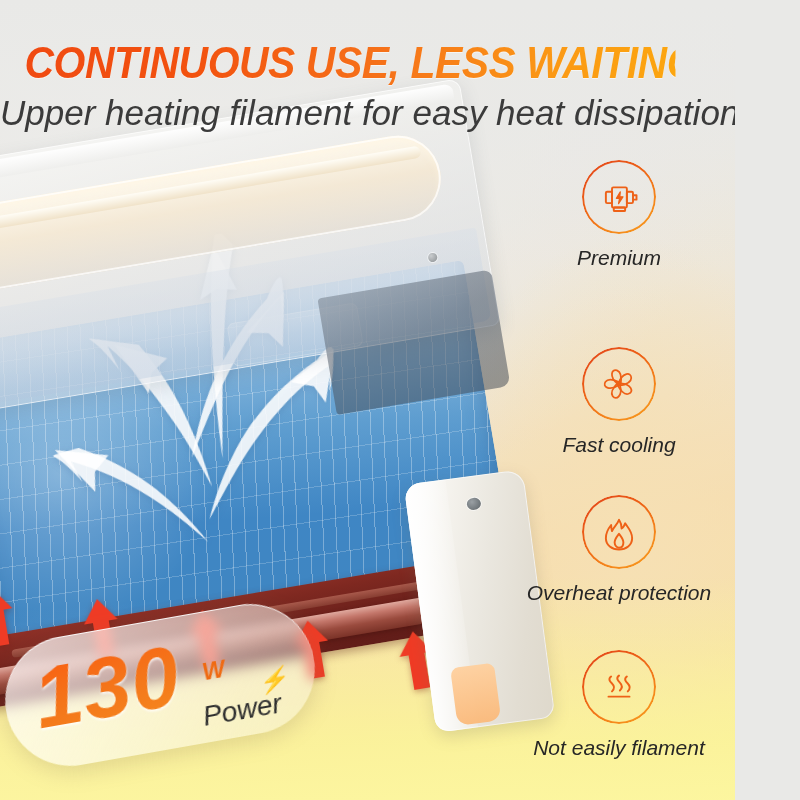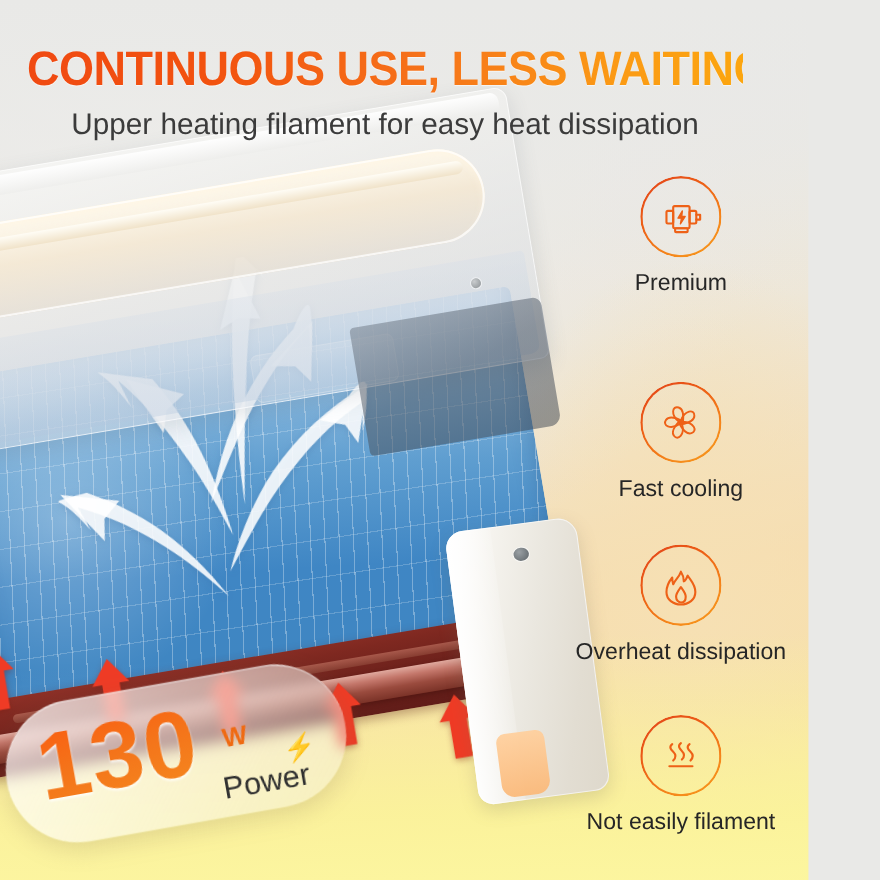--- a/index.html
+++ b/index.html
@@ -5,21 +5,21 @@
   * { margin:0; padding:0; box-sizing:border-box; }
   html,body { width:800px; height:800px; }
   body {
     font-family:"Liberation Sans", sans-serif;
     overflow:hidden;
     position:relative;
     background:#e9e9e7;
   }
 
   
-  #stage { position:absolute; inset:0; width:735px; height:800px; overflow:hidden; }
+  #stage { position:absolute; inset:0; width:735px; height:800px; overflow:hidden;font-style:italic; }
 
   .bg-base{
     position:absolute; inset:0;
     background:
       radial-gradient(120% 90% at 18% 8%, #f2f1ee 0%, #eceae6 35%, rgba(236,234,230,0) 70%),
       linear-gradient(168deg,#e9e9e7 0%, #e9e8e5 24%, #eee7d8 44%, #f6ddb0 68%, #f8e2a4 84%, #fbf49c 100%);
   }
   .bg-warm-left{
     position:absolute; left:-8%; top:52%; width:70%; height:56%;
     background:radial-gradient(62% 70% at 35% 50%, #f7dca6 0%, rgba(247,220,166,0) 72%);
@@ -48,21 +48,21 @@
     transform:scaleX(.93); transform-origin:50% 50%;
     background:linear-gradient(96deg,#f04a12 0%,#f2520f 26%,#f6731a 56%,#fb9a15 82%,#fca60f 100%);
     -webkit-background-clip:text; background-clip:text;
     color:transparent; -webkit-text-fill-color:transparent;
     filter:drop-shadow(0 1px 0 rgba(255,255,255,.55));
     white-space:nowrap;
   }
   .subhead{
     position:absolute; left:0; width:700px; top:96px;
     text-align:center;
-    font-size:27px; line-height:34px;
+    font-size:35px; line-height:34px;
     color:#3b3b3b; font-weight:400;
     white-space:nowrap;
   }
 
   
   #product{ position:absolute; left:-40px; top:120px; width:600px; height:640px; }
 
   .dev-rot{ position:absolute; inset:0; transform:rotate(-9.5deg); transform-origin:50% 50%; }
 
   
@@ -386,21 +386,21 @@
     <div class="feat" style="top:335px;">
       <div class="feat-ring">
         <svg viewBox="0 0 48 48">
           <g fill="none" stroke="#ee6117" stroke-width="2.2" stroke-linejoin="round" stroke-linecap="round">
             <path d="M24 10 c-2 6 -6 8 -8 13 c-1 -3 -1 -5 -1 -7 c-4 5 -6 10 -6 15 c0 8 7 13 15 13 c8 0 15 -5 15 -13 c0 -8 -5 -12 -8 -17 c-1 3 -2 5 -4 6 c0 -4 -1 -7 -3 -10 z"></path>
             <path d="M24 26 c-3 4 -5 6 -5 10 c0 4 3 6 5 6 c3 0 5 -2 5 -6 c0 -4 -2 -6 -5 -10 z"></path>
           </g>
         </svg>
       </div>
       <div class="feat-label">
-        <div>Overheat dissipation</div>
+        <div>Overheat protection</div>
       </div>
     </div>
 
     <div class="feat" style="top:490px;">
       <div class="feat-ring">
         <svg viewBox="0 0 48 48">
           <g fill="none" stroke="#ee6117" stroke-width="2.2" stroke-linecap="round">
             <path d="M15 12 c-4 3 -1 6 1 8 c2 2 4 5 0 9"></path>
             <path d="M24 11 c-4 3 -1 6 1 8 c2 2 4 5 0 9"></path>
             <path d="M33 12 c-4 3 -1 6 1 8 c2 2 4 5 0 9"></path>

